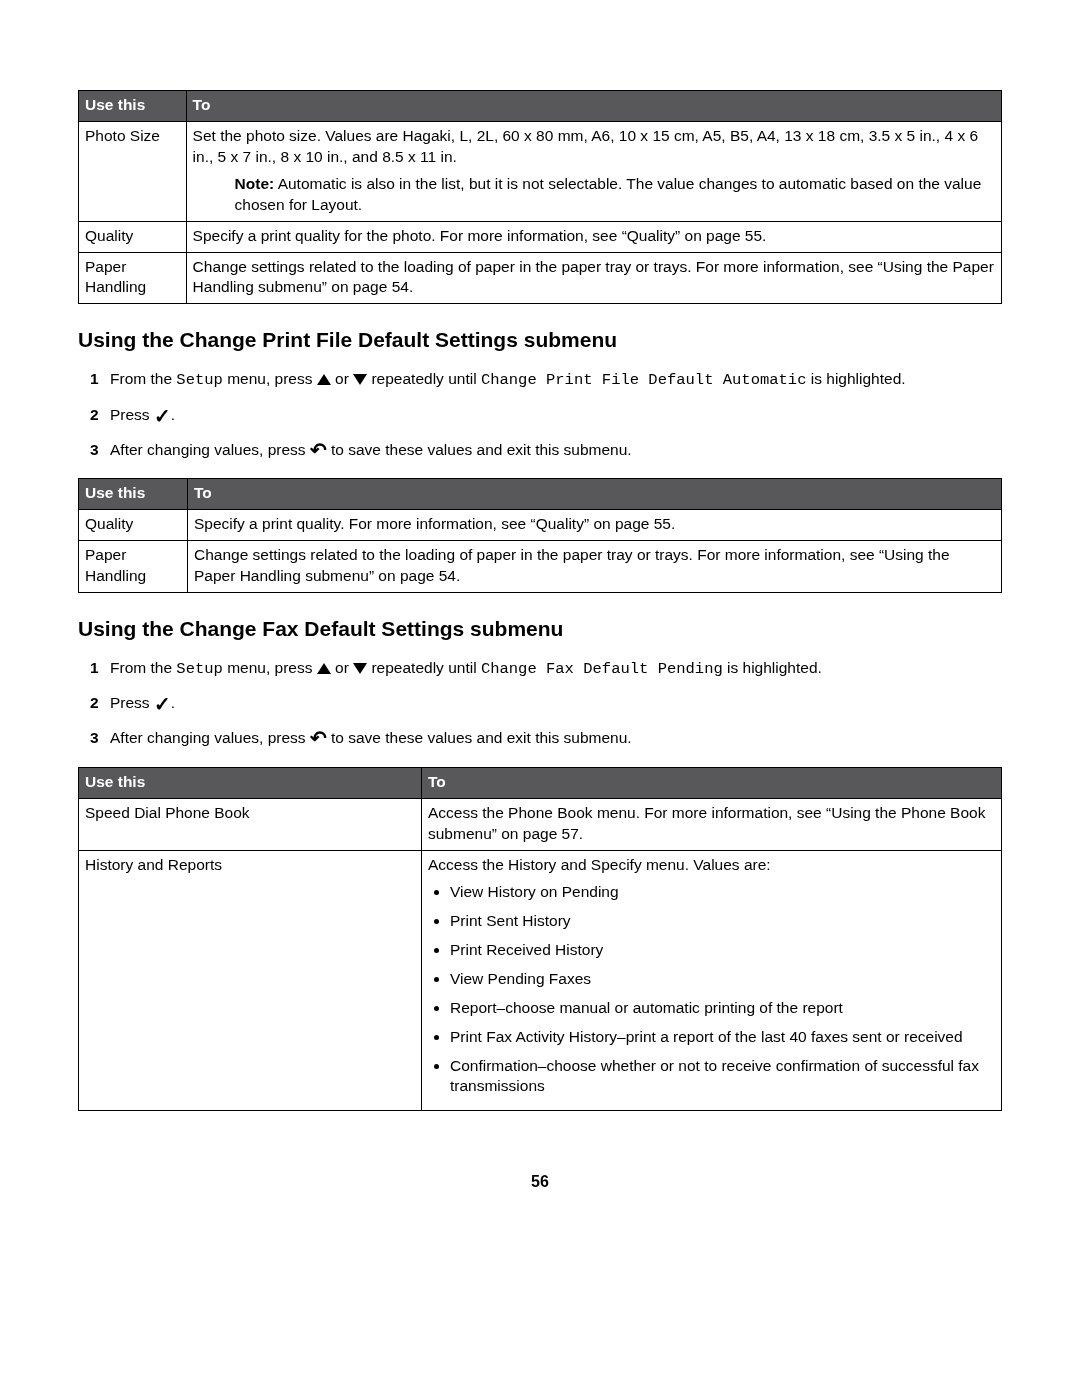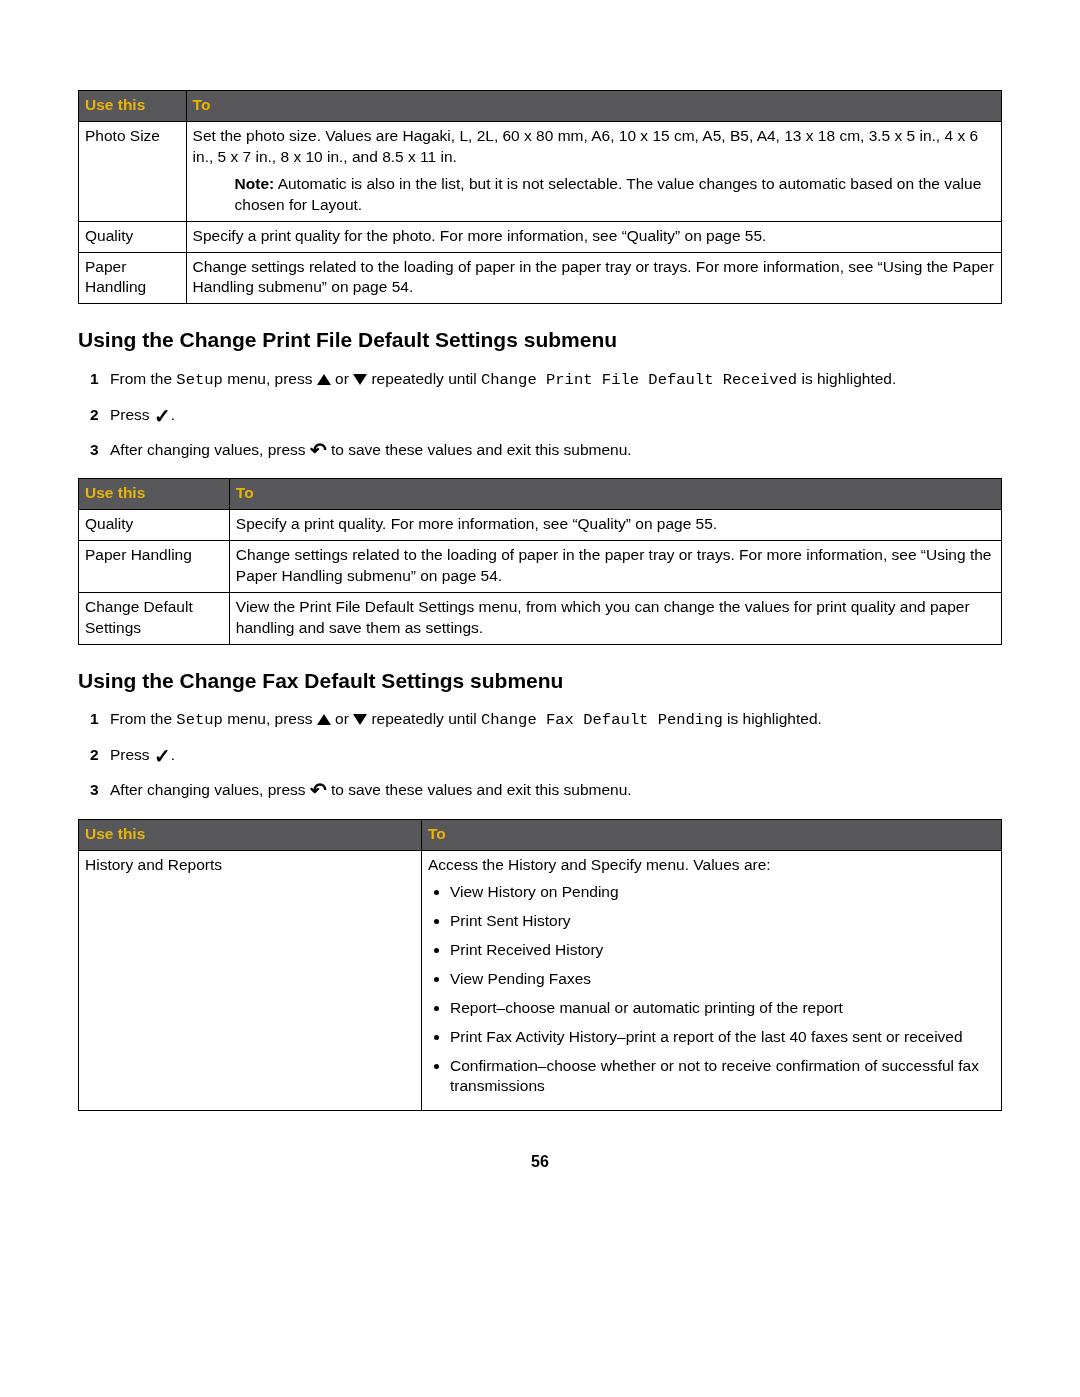--- a/index.html
+++ b/index.html
@@ -19,21 +19,21 @@
   }
   th, td {
     border: 1px solid #000;
     padding: 4px 6px 5px 6px;
     text-align: left;
     vertical-align: top;
     font-size: 15.5px;
   }
   th {
     background: #58585a;
-    color: #eab308;
+    color: #ffffff;
     font-weight: bold;
   }
   h2.section {
     font-size: 21px;
     font-weight: bold;
     margin: 18px 0 14px 0;
   }
   ol.steps {
     list-style: none;
     padding: 0;
@@ -95,21 +95,21 @@
     margin-bottom: 8px;
   }
   .note-block {
     margin-top: 6px;
     margin-left: 42px;
   }
   .page-number {
     text-align: center;
     font-weight: bold;
     font-size: 16px;
-    margin-top: 40px;
+    margin-top: 60px;
   }
   .t3-col1 { width: 330px; }
 </style>
 </head>
 <body>
 
 <table>
   <thead>
     <tr>
       <th>Use this</th>
@@ -135,21 +135,21 @@
       <td>Change settings related to the loading of paper in the paper tray or trays. For more information, see “Using the Paper Handling submenu” on page 54.</td>
     </tr>
   </tbody>
 </table>
 
 <h2 class="section">Using the Change Print File Default Settings submenu</h2>
 
 <ol class="steps">
   <li>
     <span class="num">1</span>
-    <span>From the </span><span class="mono">Setup</span><span> menu, press </span><span class="icon-tri-up"></span><span> or </span><span class="icon-tri-down"></span><span> repeatedly until </span><span class="mono">Change Print File Default Received</span><span> is highlighted.</span>
+    <span>From the </span><span class="mono">Setup</span><span> menu, press </span><span class="icon-tri-up"></span><span> or </span><span class="icon-tri-down"></span><span> repeatedly until </span><span class="mono">Change Print File Default Automatic</span><span> is highlighted.</span>
   </li>
   <li>
     <span class="num">2</span>
     <span>Press </span><span class="icon-check">✓</span><span>.</span>
   </li>
   <li>
     <span class="num">3</span>
     <span>After changing values, press </span><span class="icon-back">↶</span><span> to save these values and exit this submenu.</span>
   </li>
 </ol>
@@ -163,24 +163,20 @@
   </thead>
   <tbody>
     <tr>
       <td>Quality</td>
       <td>Specify a print quality. For more information, see “Quality” on page 55.</td>
     </tr>
     <tr>
       <td>Paper Handling</td>
       <td>Change settings related to the loading of paper in the paper tray or trays. For more information, see “Using the Paper Handling submenu” on page 54.</td>
     </tr>
-    <tr>
-      <td>Change Default Settings</td>
-      <td>View the Print File Default Settings menu, from which you can change the values for print quality and paper handling and save them as settings.</td>
-    </tr>
   </tbody>
 </table>
 
 <h2 class="section">Using the Change Fax Default Settings submenu</h2>
 
 <ol class="steps">
   <li>
     <span class="num">1</span>
     <span>From the </span><span class="mono">Setup</span><span> menu, press </span><span class="icon-tri-up"></span><span> or </span><span class="icon-tri-down"></span><span> repeatedly until </span><span class="mono">Change Fax Default Pending</span><span> is highlighted.</span>
   </li>
@@ -195,20 +191,24 @@
 </ol>
 
 <table>
   <thead>
     <tr>
       <th class="t3-col1">Use this</th>
       <th>To</th>
     </tr>
   </thead>
   <tbody>
+    <tr>
+      <td>Speed Dial Phone Book</td>
+      <td>Access the Phone Book menu. For more information, see “Using the Phone Book submenu” on page 57.</td>
+    </tr>
     <tr>
       <td>History and Reports</td>
       <td>
         <span>Access the History and Specify menu. Values are:</span>
         <ul class="bullets">
           <li>View History on Pending</li>
           <li>Print Sent History</li>
           <li>Print Received History</li>
           <li>View Pending Faxes</li>
           <li>Report–choose manual or automatic printing of the report</li>

